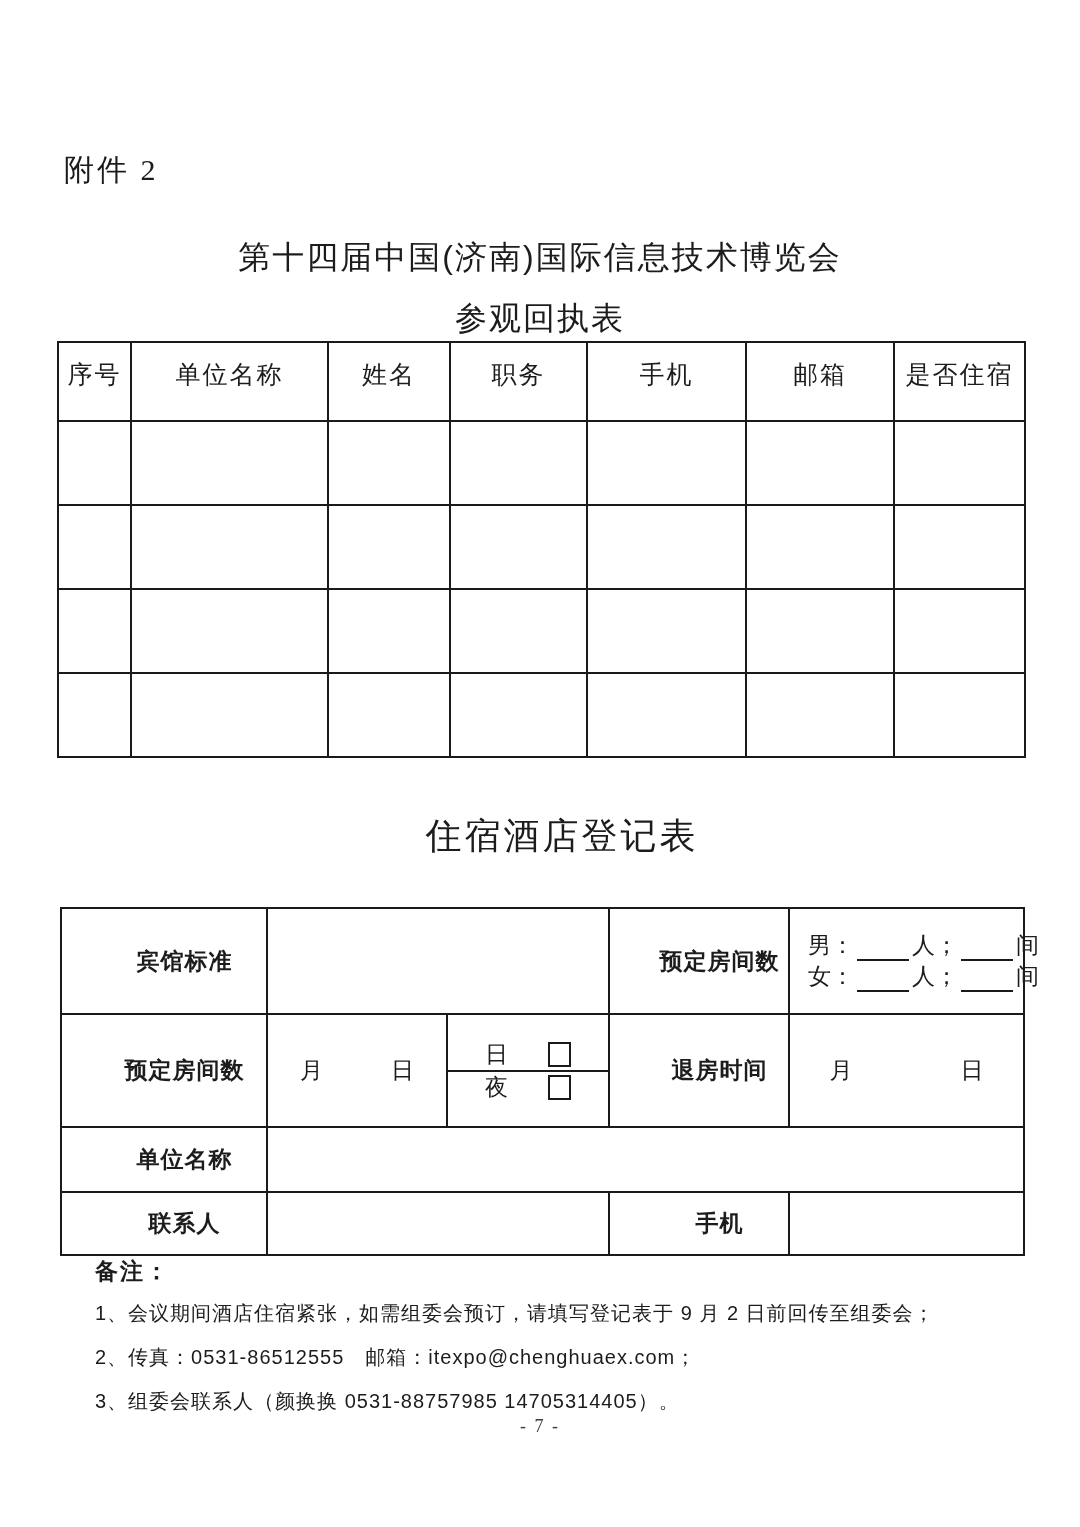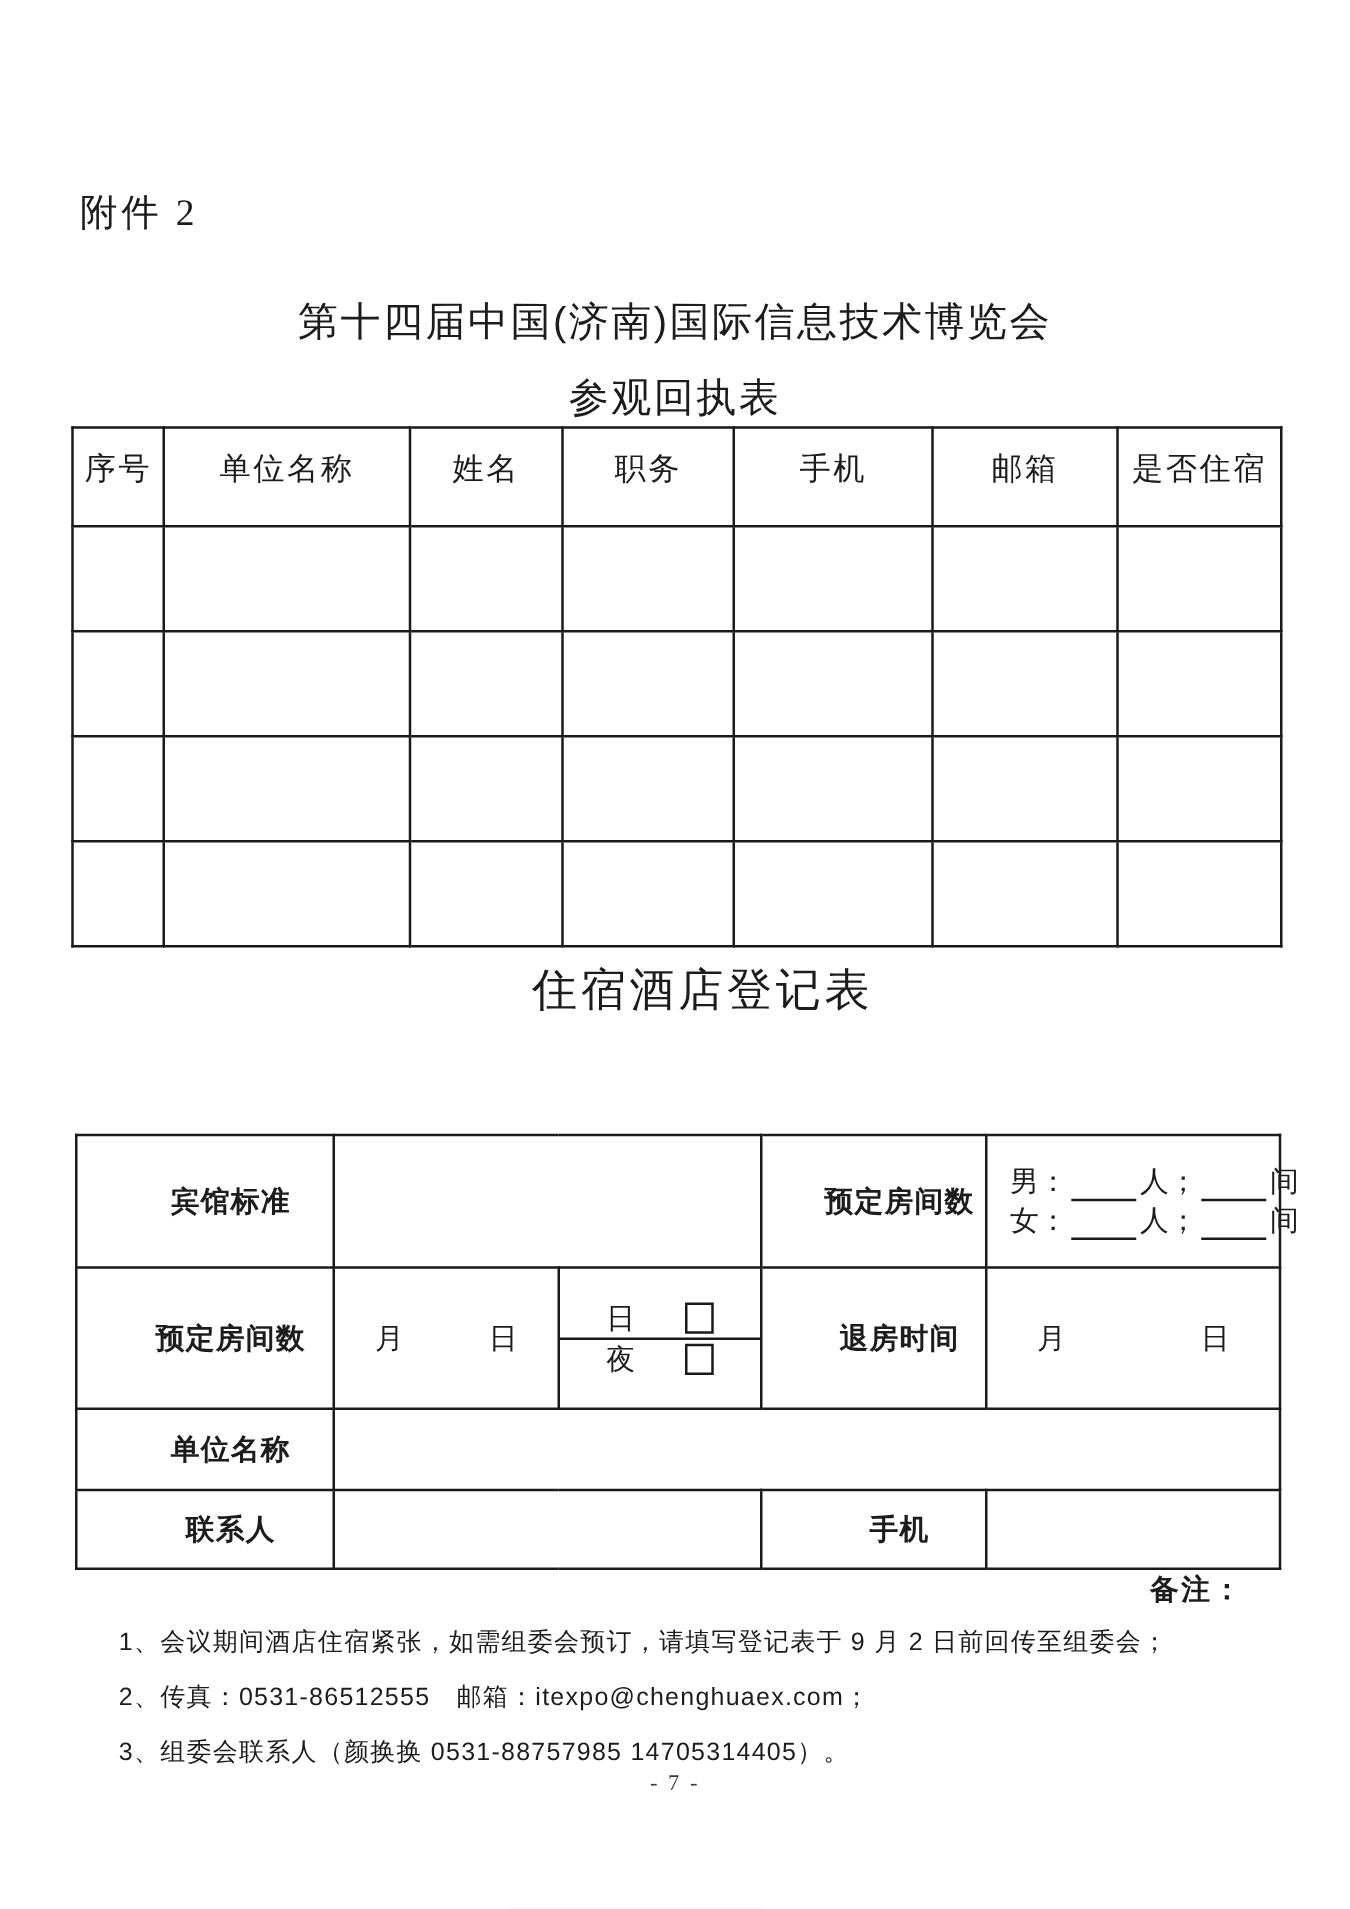--- a/index.html
+++ b/index.html
@@ -19,21 +19,21 @@
     font-family:"Liberation Serif", serif;
   }
   .doc-title{
     position:absolute; left:0; width:100%;
     text-align:center; font-weight:normal;
     font-family:"Liberation Sans", sans-serif;
     letter-spacing:2px;
   }
   .title-line1{ top:236px; font-size:32px; }
   .title-line2{ top:297px; font-size:32px; }
-  .hotel-title{ top:768px; font-size:36px; letter-spacing:3px;padding-left:44px; }
+  .hotel-title{ top:812px; font-size:36px; letter-spacing:3px;padding-left:44px; }
 
   table{ border-collapse:collapse; table-layout:fixed; }
   td,th{ border:2px solid #1a1a1a; text-align:center; vertical-align:middle; }
 
   .visit-table{
     position:absolute; left:57px; top:341px; width:967px;
   }
   .visit-table th{
     height:79px; font-weight:normal; font-size:25px;
     font-family:"Liberation Serif", serif;
@@ -80,21 +80,20 @@
     border:2px solid #1a1a1a; background:#fff;
   }
 
   .notes{
     position:absolute; left:95px; top:1256px; width:900px;
     font-family:"Liberation Sans", sans-serif;
   }
   .notes-heading{
     font-size:23px; font-weight:bold; letter-spacing:2px;
     margin-bottom:13px;
-    text-align:right;
   }
   .note-line{
     font-size:20px; margin-bottom:17px; letter-spacing:1px;
     white-space:pre-wrap;
   }
   .page-number{
     position:absolute; left:0; width:100%; top:1416px;
     text-align:center; font-size:18px; color:#3c3c3c;
     font-family:"Liberation Serif", serif; letter-spacing:2px;
   }

